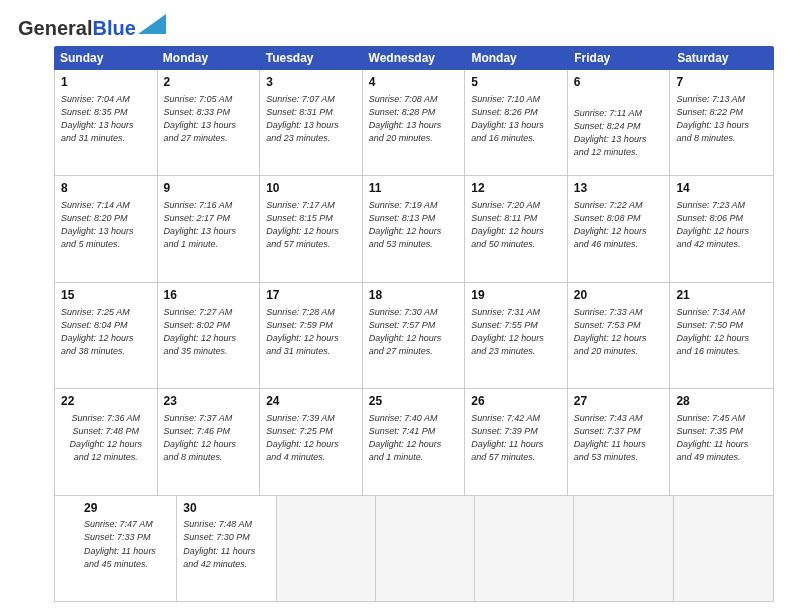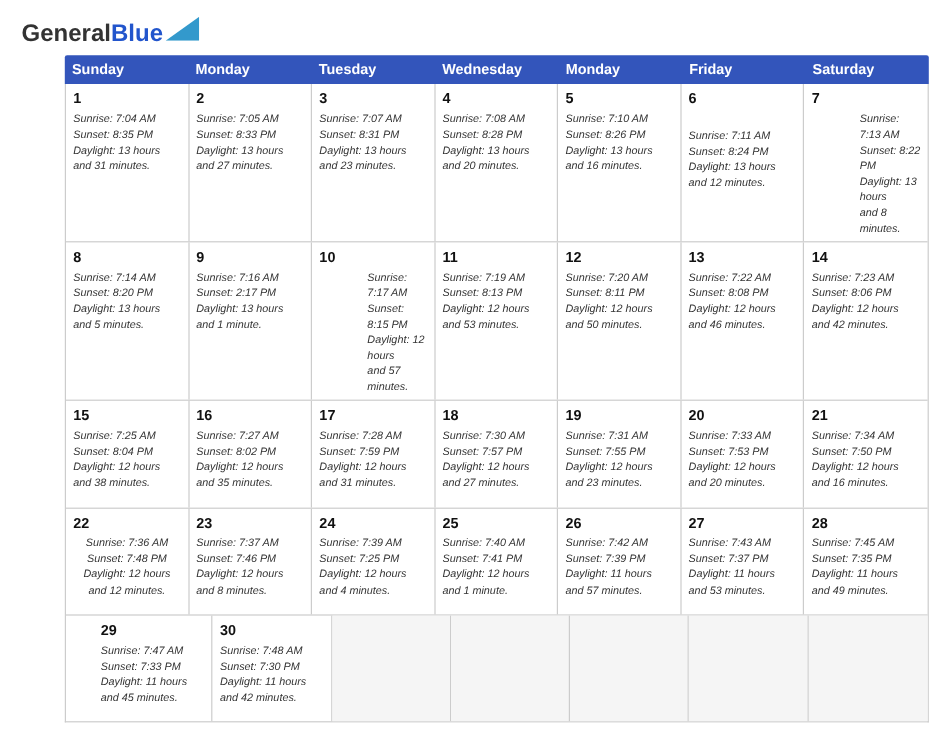--- a/index.html
+++ b/index.html
@@ -184,21 +184,21 @@
           </div>
           <div class="cal-cell">
             <span class="day-num">6</span>
             <div class="cell-info" style="white-space: pre-line; margin-top: 16px;">Sunrise: 7:11 AM
 Sunset: 8:24 PM
 Daylight: 13 hours
 and 12 minutes.</div>
           </div>
           <div class="cal-cell">
             <span class="day-num">7</span>
-            <div class="cell-info" style="white-space: pre-line; margin-left: 40px;">Sunrise: 7:13 AM
+            <div class="cell-info" style="white-space: pre-line;">Sunrise: 7:13 AM
 Sunset: 8:22 PM
 Daylight: 13 hours
 and 8 minutes.</div>
           </div>
         </div>
         <div class="cal-row">
           <div class="cal-cell">
             <span class="day-num">8</span>
             <div class="cell-info" style="white-space: pre-line;">Sunrise: 7:14 AM
 Sunset: 8:20 PM
@@ -207,21 +207,21 @@
           </div>
           <div class="cal-cell">
             <span class="day-num">9</span>
             <div class="cell-info" style="white-space: pre-line;">Sunrise: 7:16 AM
 Sunset: 2:17 PM
 Daylight: 13 hours
 and 1 minute.</div>
           </div>
           <div class="cal-cell">
             <span class="day-num">10</span>
-            <div class="cell-info" style="white-space: pre-line; margin-left: 40px;">Sunrise: 7:17 AM
+            <div class="cell-info" style="white-space: pre-line;">Sunrise: 7:17 AM
 Sunset: 8:15 PM
 Daylight: 12 hours
 and 57 minutes.</div>
           </div>
           <div class="cal-cell">
             <span class="day-num">11</span>
             <div class="cell-info" style="white-space: pre-line;">Sunrise: 7:19 AM
 Sunset: 8:13 PM
 Daylight: 12 hours
 and 53 minutes.</div>

